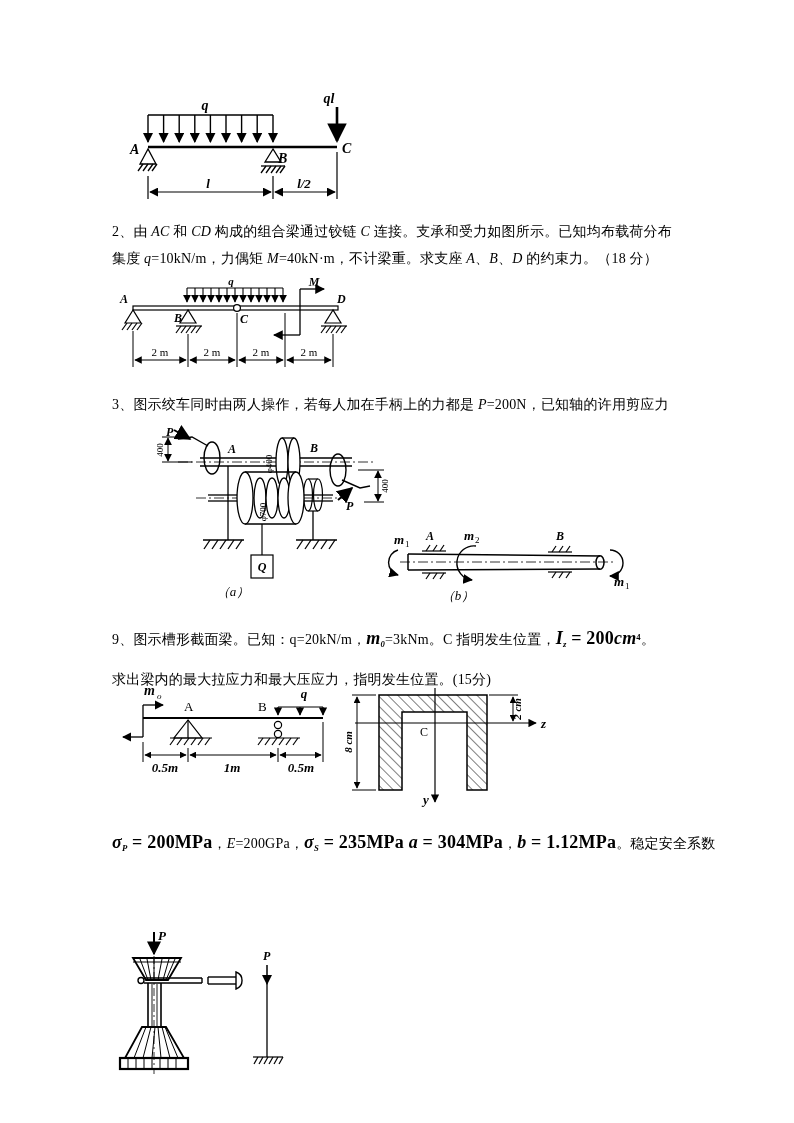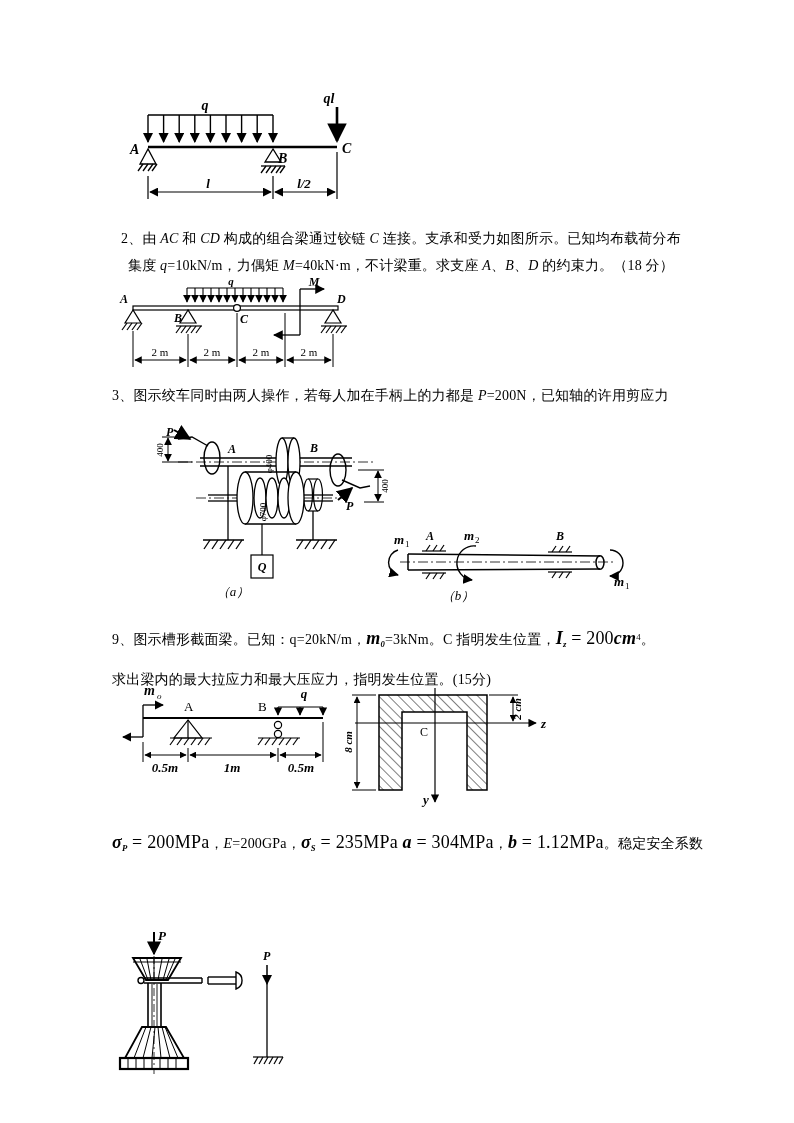--- a/index.html
+++ b/index.html
@@ -4,21 +4,21 @@
 <style>
   html,body{margin:0;padding:0;background:#e8e8e8;}
   #page{
     position:relative;width:794px;height:1123px;background:#ffffff;
     font-family:"Liberation Serif","DejaVu Serif",serif;color:#000;
     margin:0 auto;overflow:hidden;
   }
   .para{position:absolute;font-size:14px;color:#000;letter-spacing:0.2px;}
   .para .ln{display:block;white-space:nowrap;}
   .r-i{font-style:italic;}
-  .r-b{font-weight:400;}
+  .r-b{font-weight:700;}
   .r-bi{font-weight:700;font-style:italic;}
   .r-sub{vertical-align:-0.3em;font-size:0.62em;}
   .r-sup{vertical-align:0.5em;font-size:0.62em;}
   .r-big{font-size:18px;}
   svg{position:absolute;overflow:visible;}
   svg text{font-family:"Liberation Serif","DejaVu Serif",serif;fill:#000;}
   .lblI{font-style:italic;font-weight:700;}
   .lbl{font-weight:400;}
   line,path,polyline,polygon,rect,circle,ellipse{vector-effect:none;}
 </style>
@@ -72,21 +72,21 @@
       <line x1="30" y1="84" x2="30" y2="107"></line>
       <line x1="155" y1="84" x2="155" y2="107"></line>
       <line x1="219" y1="60" x2="219" y2="107"></line>
       <line x1="32" y1="100" x2="153" y2="100" marker-start="url(#ah1)" marker-end="url(#ah1)"></line>
       <line x1="157" y1="100" x2="217" y2="100" marker-start="url(#ah1)" marker-end="url(#ah1)"></line>
     </g>
     <text class="lblI" x="90" y="96" font-size="13" text-anchor="middle">l</text>
     <text class="lblI" x="186" y="96" font-size="13" text-anchor="middle">l/2</text>
   </svg>
 
-  <div class="para" style="left:112px;top:225px;width:578px;line-height:27px;text-align:center;">
+  <div class="para" style="left:112px;top:218px;width:578px;line-height:27px;">
     <span class="ln"><span>2、由 </span><span class="r-i">AC</span><span> 和 </span><span class="r-i">CD</span><span> 构成的组合梁通过铰链 </span><span class="r-i">C</span><span> 连接。支承和受力如图所示。已知均布载荷分布</span></span>
     <span class="ln"><span>集度 </span><span class="r-i">q</span><span>=10kN/m，力偶矩 </span><span class="r-i">M</span><span>=40kN·m，不计梁重。求支座 </span><span class="r-i">A</span><span>、</span><span class="r-i">B</span><span>、</span><span class="r-i">D</span><span> 的约束力。（18 分）</span></span>
   </div>
 
   <svg style="left:118px;top:279px" width="280" height="100" viewBox="0 0 280 100">
     <defs>
       <marker id="ah2" viewBox="0 0 10 10" refX="9" refY="5" markerWidth="7.5" markerHeight="7.5" orient="auto-start-reverse">
           <path d="M0,0L10,5L0,10Z"></path>
         </marker>
     </defs>
@@ -154,21 +154,21 @@
       <line x1="72" y1="81" x2="117" y2="81" marker-start="url(#ah2)" marker-end="url(#ah2)"></line>
       <line x1="121" y1="81" x2="165" y2="81" marker-start="url(#ah2)" marker-end="url(#ah2)"></line>
       <line x1="169" y1="81" x2="213" y2="81" marker-start="url(#ah2)" marker-end="url(#ah2)"></line>
     </g>
     <text class="lbl" x="42" y="77" font-size="11" text-anchor="middle">2 m</text>
     <text class="lbl" x="94" y="77" font-size="11" text-anchor="middle">2 m</text>
     <text class="lbl" x="143" y="77" font-size="11" text-anchor="middle">2 m</text>
     <text class="lbl" x="191" y="77" font-size="11" text-anchor="middle">2 m</text>
   </svg>
 
-  <div class="para" style="left:112px;top:383px;width:578px;line-height:26px;">
+  <div class="para" style="left:112px;top:392px;width:578px;line-height:26px;">
     <span class="ln"><span>3、图示绞车同时由两人操作，若每人加在手柄上的力都是 </span><span class="r-i">P</span><span>=200N，已知轴的许用剪应力</span></span>
   </div>
 
   <svg style="left:148px;top:428px" width="250" height="180" viewBox="0 0 250 180">
     <defs>
       <marker id="ah3" viewBox="0 0 10 10" refX="9" refY="5" markerWidth="8" markerHeight="8" orient="auto-start-reverse">
           <path d="M0,0L10,5L0,10Z"></path>
         </marker>
     </defs>
     <line x1="30" y1="34" x2="228" y2="34" stroke="#000" stroke-width="0.8" stroke-dasharray="10 3 2 3"></line>

